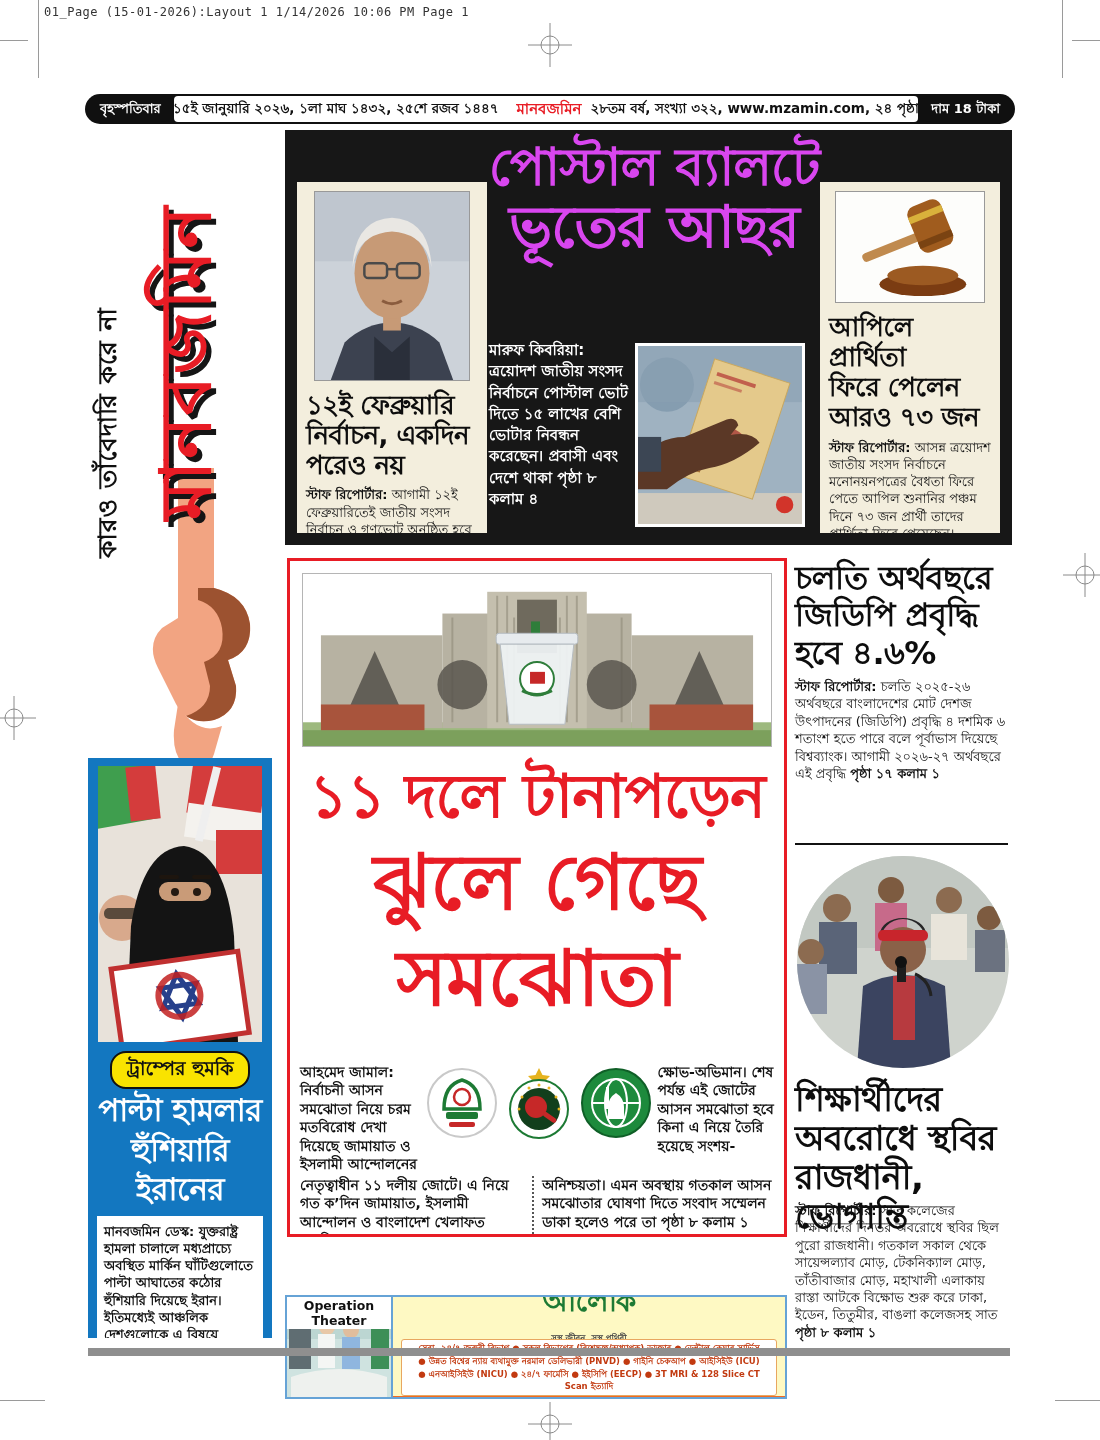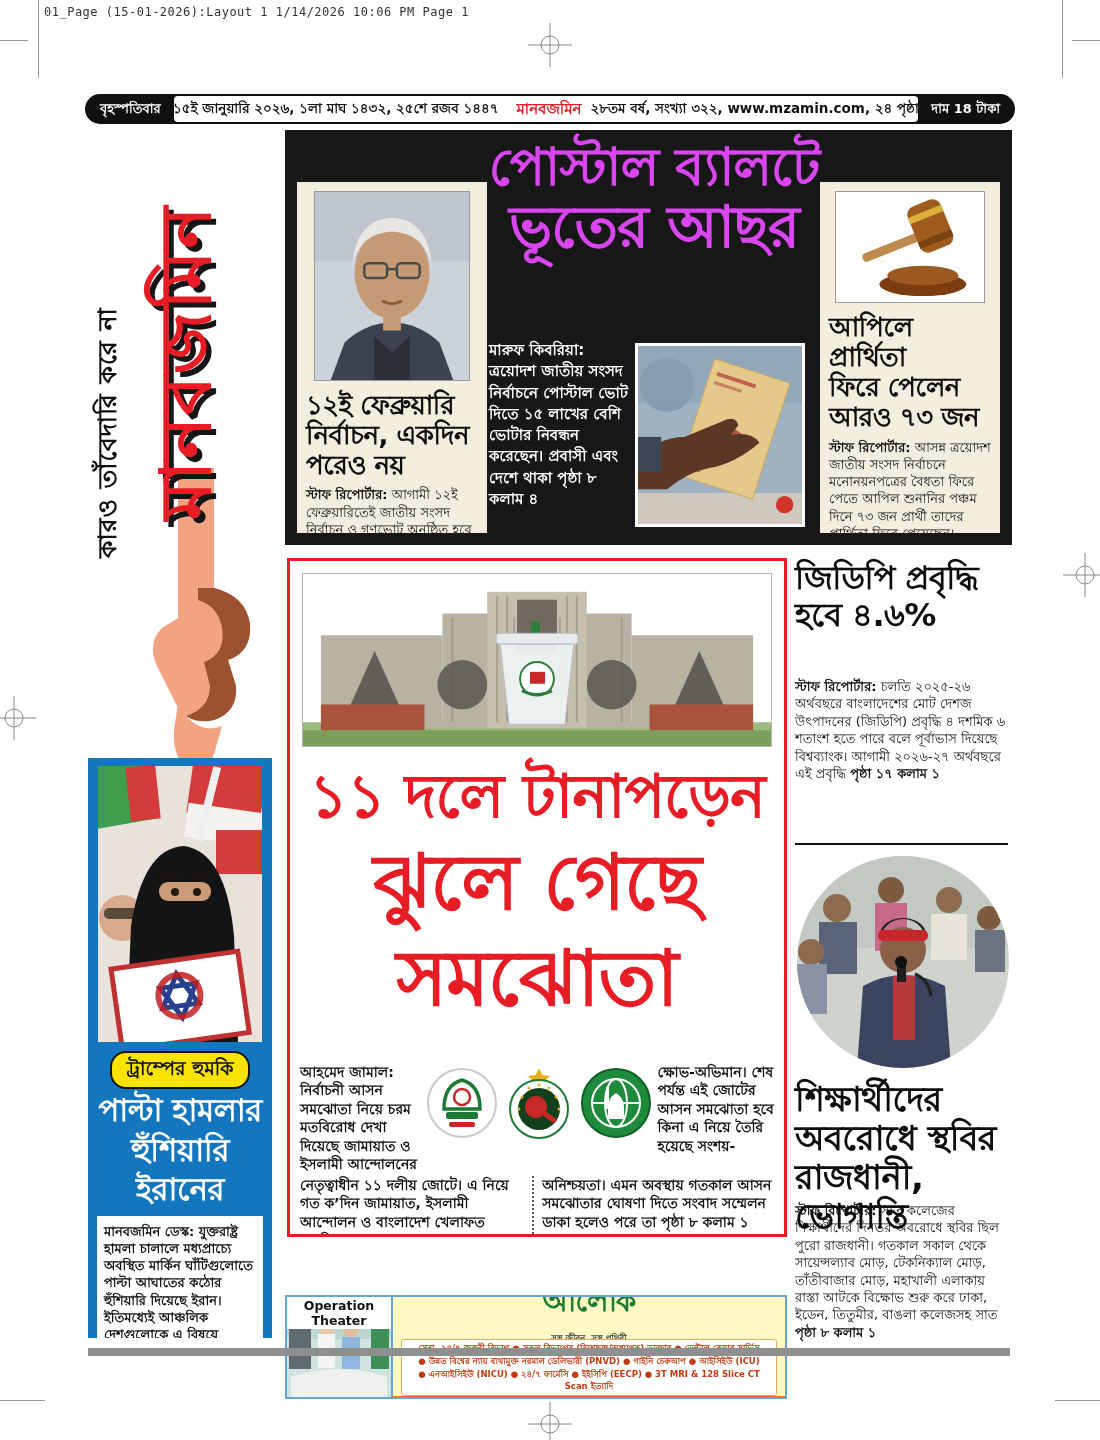--- a/index.html
+++ b/index.html
@@ -358,20 +358,21 @@
           <span>নেতৃত্বাধীন ১১ দলীয় জোটে। এ নিয়ে গত ক’দিন জামায়াত, ইসলামী আন্দোলন ও বাংলাদেশ খেলাফত মজলিসের মধ্যে চলছে</span>
         </p>
         <p class="c2">
           <span>অনিশ্চয়তা। এমন অবস্থায় গতকাল আসন সমঝোতার ঘোষণা দিতে সংবাদ সম্মেলন ডাকা হলেও পরে তা</span> <b>পৃষ্ঠা ৮ কলাম ১</b>
         </p>
       </div>
     </div>
   </div>
 
   <div class="rc-hl gdp-hl">
+    <div>চলতি অর্থবছরে</div>
     <div>জিডিপি প্রবৃদ্ধি</div>
     <div>হবে ৪.৬%</div>
   </div>
   <p class="rc-body gdp-body">
     <b>স্টাফ রিপোর্টার:</b> <span>চলতি ২০২৫-২৬ অর্থবছরে বাংলাদেশের মোট দেশজ উৎপাদনের (জিডিপি) প্রবৃদ্ধি ৪ দশমিক ৬ শতাংশ হতে পারে বলে পূর্বাভাস দিয়েছে বিশ্বব্যাংক। আগামী ২০২৬-২৭ অর্থবছরে এই প্রবৃদ্ধি</span>
     <b>পৃষ্ঠা ১৭ কলাম ১</b>
   </p>
   <div class="rc-rule"></div>
 
   <div class="protest">

